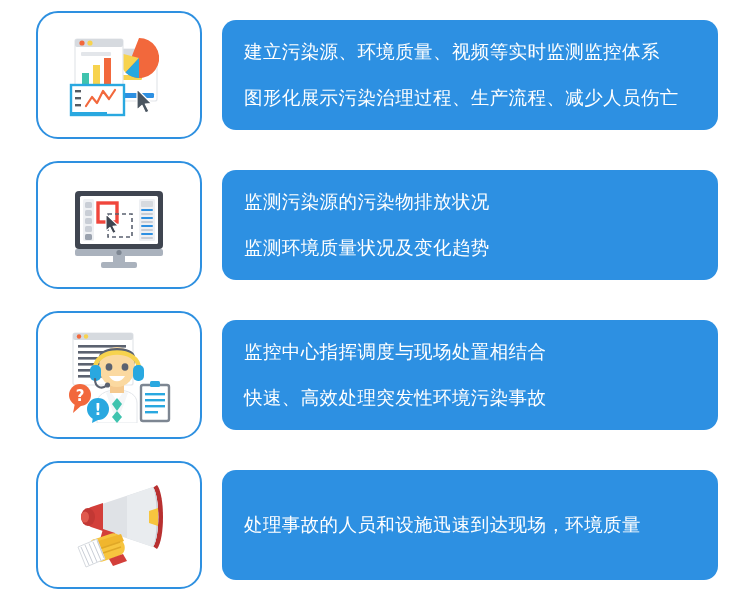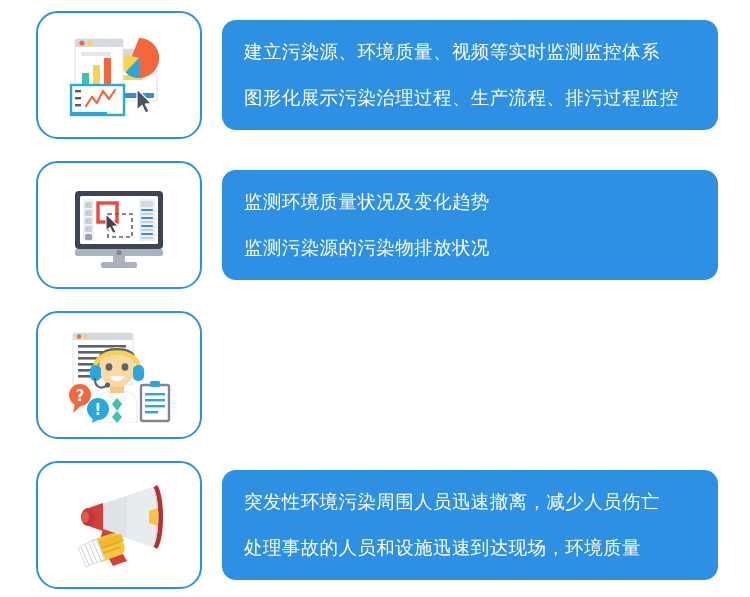--- a/index.html
+++ b/index.html
@@ -111,21 +111,21 @@
           <rect x="10" y="77" width="6" height="2.4" fill="#555b62"></rect>
           <polyline points="21,79 27,70 32,76 38,64 44,72 50,63" fill="none" stroke="#f2683c" stroke-width="2.2" stroke-linejoin="round" stroke-linecap="round"></polyline>
           <rect x="6" y="85" width="36" height="3" fill="#29a8e0"></rect>
 
           <path d="M72 62 L72 83 L77 78.5 L80.5 86 L84 84.3 L80.3 77 L86.5 76.5 Z" fill="#4a5560" stroke="#ffffff" stroke-width="1.2" stroke-linejoin="round"></path>
         </svg>
       </div>
     </div>
     <div class="text-panel">
       <div class="line">建立污染源、环境质量、视频等实时监测监控体系</div>
-      <div class="line">图形化展示污染治理过程、生产流程、排污过程监控</div>
+      <div class="line">图形化展示污染治理过程、生产流程、减少人员伤亡</div>
     </div>
   </div>
 
   <div class="row row-1">
     <div class="icon-card">
       <div class="icon-wrap">
         <svg viewBox="0 0 108 96" xmlns="http://www.w3.org/2000/svg">
 
           <rect x="10" y="14" width="88" height="58" rx="4" fill="#3f4550"></rect>
           <rect x="15" y="19" width="78" height="48" rx="1.5" fill="#ffffff"></rect>
@@ -155,22 +155,22 @@
           <path d="M41 37 L41 54 L45 50.4 L48 56.4 L51 55 L48 49.2 L53 48.7 Z" fill="#3f4550" stroke="#ffffff" stroke-width="1.1" stroke-linejoin="round"></path>
 
           <rect x="10" y="72" width="88" height="7" rx="2" fill="#aab2bd"></rect>
           <circle cx="54" cy="75.5" r="2.6" fill="#7d8692"></circle>
           <rect x="48" y="79" width="12" height="6" fill="#aab2bd"></rect>
           <rect x="36" y="85" width="36" height="6" rx="2" fill="#aab2bd"></rect>
         </svg>
       </div>
     </div>
     <div class="text-panel">
+      <div class="line">监测污染源的污染物排放状况</div>
       <div class="line">监测环境质量状况及变化趋势</div>
-      <div class="line">监测污染源的污染物排放状况</div>
     </div>
   </div>
 
   <div class="row row-2">
     <div class="icon-card">
       <div class="icon-wrap">
         <svg viewBox="0 0 108 96" xmlns="http://www.w3.org/2000/svg">
 
           <rect x="8" y="6" width="60" height="52" rx="2" fill="#ffffff" stroke="#e3e6ea" stroke-width="1.2"></rect>
           <rect x="8" y="6" width="60" height="7" rx="2" fill="#d6dadf"></rect>
@@ -222,20 +222,24 @@
           <rect x="85" y="54" width="10" height="6" rx="1.5" fill="#29a8e0"></rect>
           <g fill="#29a8e0">
             <rect x="80" y="66" width="20" height="2.4"></rect>
             <rect x="80" y="72" width="20" height="2.4"></rect>
             <rect x="80" y="78" width="20" height="2.4"></rect>
             <rect x="80" y="84" width="13" height="2.4"></rect>
           </g>
         </svg>
       </div>
     </div>
+    <div class="text-panel">
+      <div class="line">监控中心指挥调度与现场处置相结合</div>
+      <div class="line">快速、高效处理突发性环境污染事故</div>
+    </div>
   </div>
 
   <div class="row row-3">
     <div class="icon-card">
       <div class="icon-wrap">
         <svg viewBox="0 0 108 96" xmlns="http://www.w3.org/2000/svg">
 
           <path d="M92 8 C100 18 100 62 92 72 L68 56 L68 24 Z" fill="#b83030"></path>
 
           <path d="M88 10 C95 20 95 60 88 70 L34 52 L34 28 Z" fill="#dfe2e6"></path>
@@ -267,18 +271,17 @@
             <path d="M16 70 L24 88"></path>
             <path d="M20 68 L28 86.5"></path>
             <path d="M24 66.5 L32 85"></path>
             <path d="M28 65 L36 83.5"></path>
             <path d="M32 63.5 L39 81"></path>
           </g>
         </svg>
       </div>
     </div>
     <div class="text-panel">
-      <div class="line">突发性环境污染周围人员迅速撤离，减少人员伤亡</div>
       <div class="line">处理事故的人员和设施迅速到达现场，环境质量</div>
     </div>
   </div>
 
 </div>
 
 </body></html>

